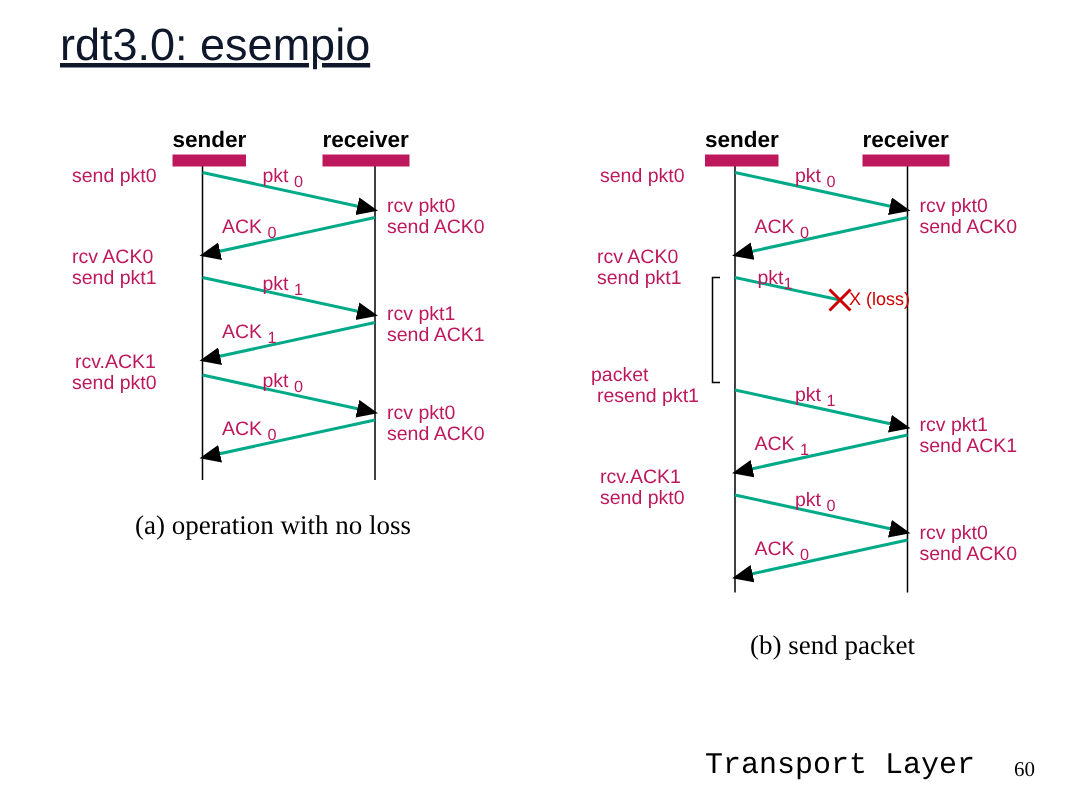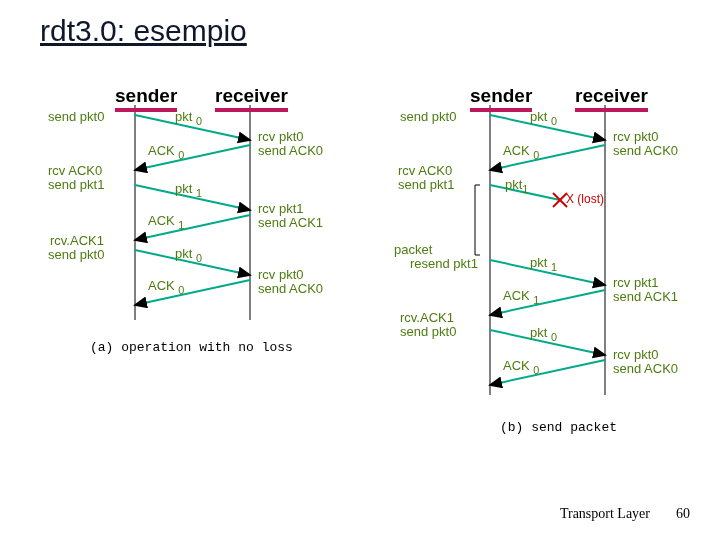--- a/index.html
+++ b/index.html
@@ -27,47 +27,47 @@
     width: 680px;
     height: 420px;
   }
   .panel {
     position: absolute;
     font-family: Helvetica, Arial, sans-serif;
   }
   .lbl {
     position: absolute;
     font-size: 13px;
-    color: #4d7c0f;
+    color: #be185d;
   }
   .hdr {
     position: absolute;
-    font-size: 19px;
+    font-size: 15px;
     font-weight: bold;
-    border-bottom: 4px solid #be185d;
+    border-bottom: 8px solid #be185d;
     padding-bottom: 1px;
   }
   .footer-label {
     position: absolute;
     bottom: 18px;
     right: 70px;
-    font-family: Liberation Serif, serif;
-    font-size: 14px;
+    font-family: Liberation Mono, monospace;
+    font-size: 20px;
   }
   .footer-page {
     position: absolute;
     bottom: 18px;
     right: 30px;
     font-family: "Comic Sans MS", cursive;
     font-size: 14px;
   }
   .caption-a {
     position: absolute;
-    font-family: Liberation Mono, monospace;
-    font-size: 13px;
+    font-family: Liberation Serif, serif;
+    font-size: 18px;
   }
   .loss {
     color: #c00;
     font-size: 12px;
     position: absolute;
   }
   svg { position: absolute; top:0; left:0; }
 </style>
 </head>
 <body>
@@ -157,24 +157,24 @@
 
     <div class="lbl" style="left:30px; top:24px;">send pkt0</div>
     <div class="lbl" style="left:160px; top:24px;"><span>pkt</span> <sub>0</sub></div>
     <div class="lbl" style="left:243px; top:44px;">rcv pkt0</div>
     <div class="lbl" style="left:243px; top:58px;">send ACK0</div>
     <div class="lbl" style="left:133px; top:58px;"><span>ACK</span> <sub>0</sub></div>
 
     <div class="lbl" style="left:28px; top:78px;">rcv ACK0</div>
     <div class="lbl" style="left:28px; top:92px;">send pkt1</div>
     <div class="lbl" style="left:135px; top:92px;"><span>pkt</span><sub>1</sub></div>
-    <div class="loss" style="left:196px; top:107px;"><span>X</span> <span>(lost)</span></div>
+    <div class="loss" style="left:196px; top:107px;"><span>X</span> <span>(loss)</span></div>
 
     <div class="lbl" style="left:24px; top:157px;">packet</div>
-    <div class="lbl" style="left:40px; top:171px;text-align:right;">resend pkt1</div>
+    <div class="lbl" style="left:28px; top:171px;text-align:right;">resend pkt1</div>
     <div class="lbl" style="left:160px; top:170px;"><span>pkt</span> <sub>1</sub></div>
     <div class="lbl" style="left:243px; top:190px;">rcv pkt1</div>
     <div class="lbl" style="left:243px; top:204px;">send ACK1</div>
     <div class="lbl" style="left:133px; top:203px;"><span>ACK</span> <sub>1</sub></div>
 
     <div class="lbl" style="left:30px; top:225px;">rcv.ACK1</div>
     <div class="lbl" style="left:30px; top:239px;">send pkt0</div>
     <div class="lbl" style="left:160px; top:240px;"><span>pkt</span> <sub>0</sub></div>
     <div class="lbl" style="left:243px; top:262px;">rcv pkt0</div>
     <div class="lbl" style="left:243px; top:276px;">send ACK0</div>

